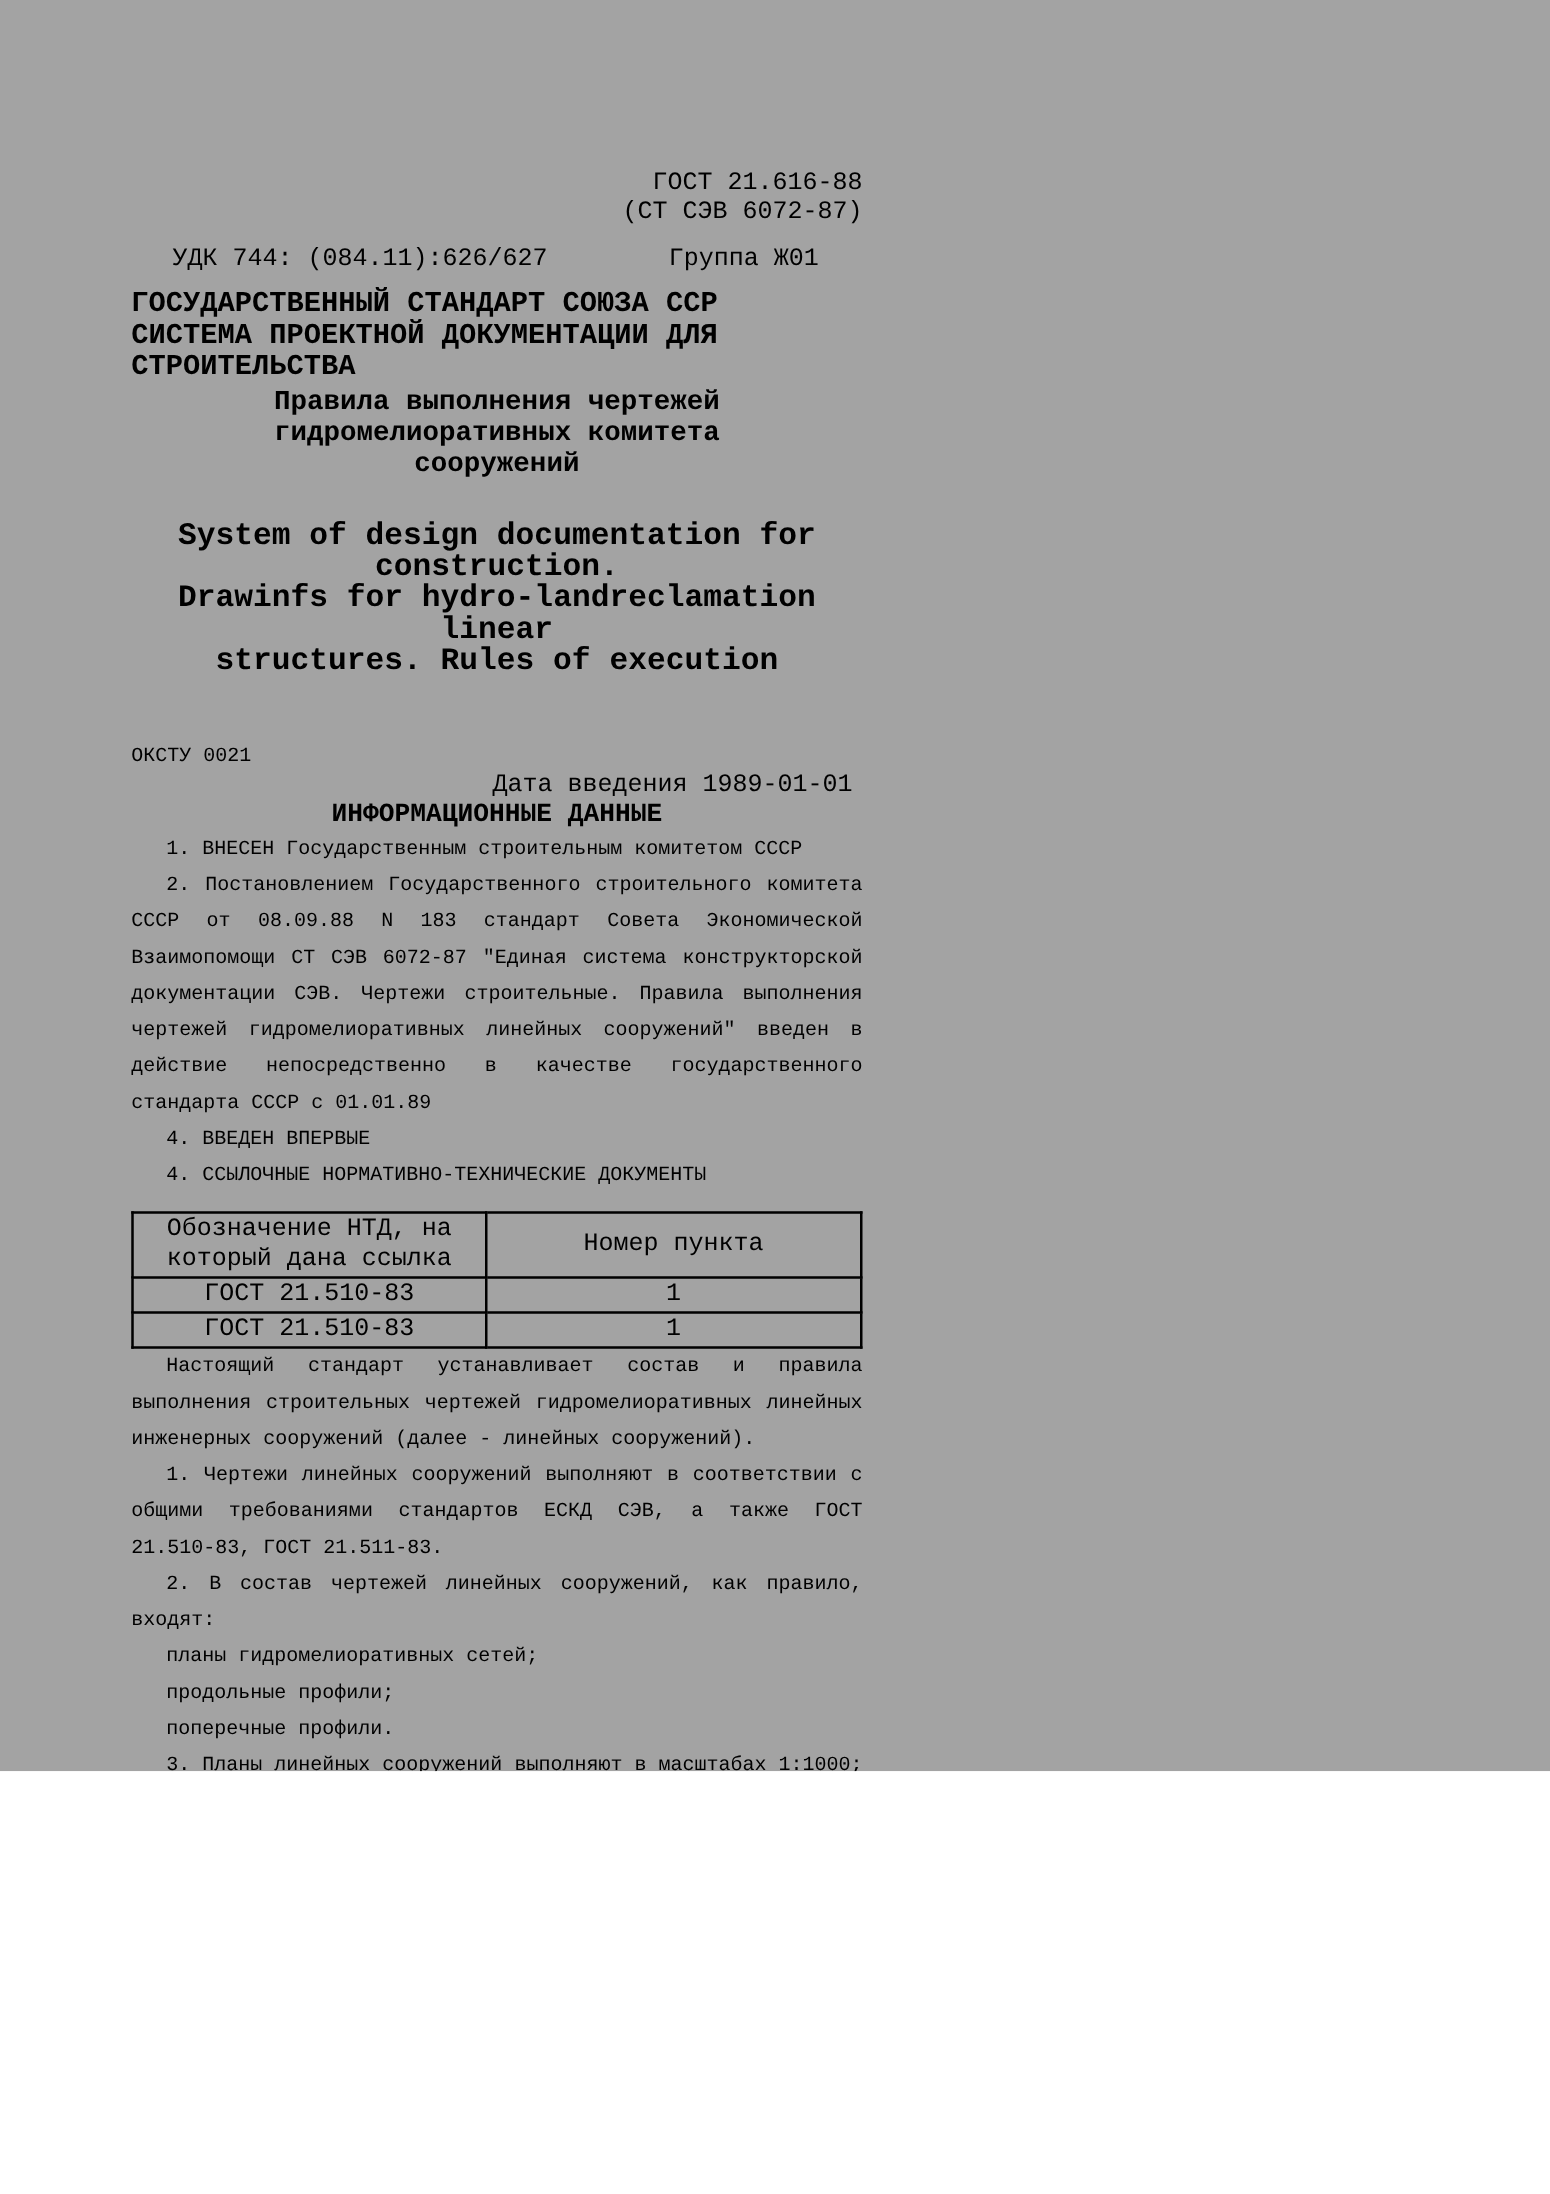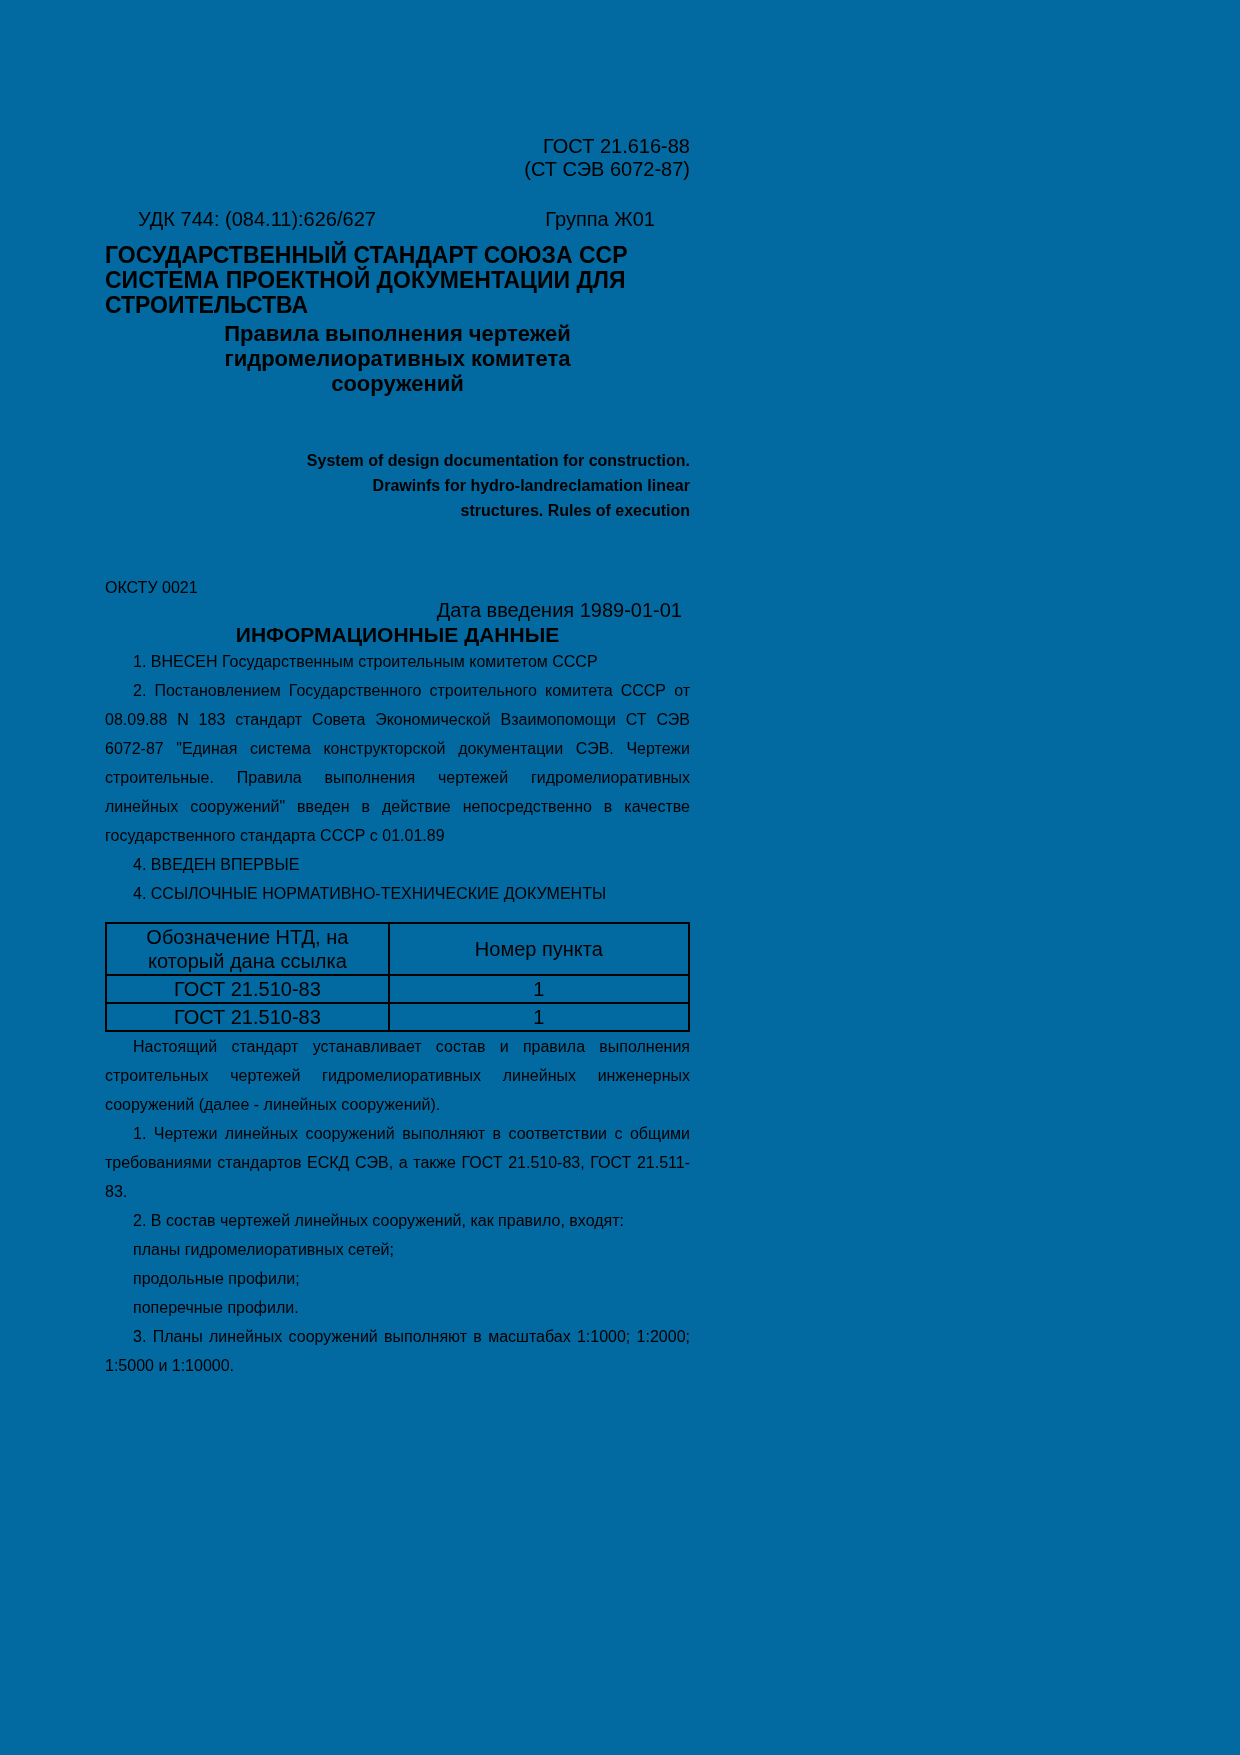--- a/index.html
+++ b/index.html
@@ -3,40 +3,40 @@
 <meta charset="utf-8">
 <style>
   html, body {
     margin: 0;
     padding: 0;
     background: #ffffff;
   }
   .page {
     position: relative;
     width: 1240px;
-    height: 1755px;
-    background: #0369a1;
+    height: 1417px;
+    background: #a3a3a3;
     color: #000000;
-    font-family: Liberation Sans, sans-serif;
+    font-family: Liberation Mono, monospace;
     overflow: hidden;
   }
   .column {
     position: absolute;
     left: 105px;
     top: 0;
     width: 585px;
   }
   .gost-codes {
     margin-top: 135px;
     text-align: right;
     font-size: 20px;
     line-height: 23px;
   }
   .udk-row {
-    margin-top: 27px;
+    margin-top: 15px;
     display: flex;
     justify-content: space-between;
     font-size: 20px;
     line-height: 23px;
   }
   .udk-row .udk { padding-left: 33px; }
   .udk-row .group { padding-right: 35px; }
   .title-ru {
     margin-top: 12px;
     font-size: 23px;
@@ -44,23 +44,23 @@
     line-height: 25px;
   }
   .subtitle-ru {
     margin-top: 3px;
     text-align: center;
     font-size: 22px;
     font-weight: bold;
     line-height: 25px;
   }
   .title-en {
-    margin-top: 52px;
-    text-align: right;
-    font-size: 16px;
+    margin-top: 32px;
+    text-align: center;
+    font-size: 25px;
     font-weight: bold;
     line-height: 25px;
   }
   .okstu {
     margin-top: 53px;
     font-size: 16px;
     line-height: 23px;
   }
   .vved-date {
     margin-top: 0;

